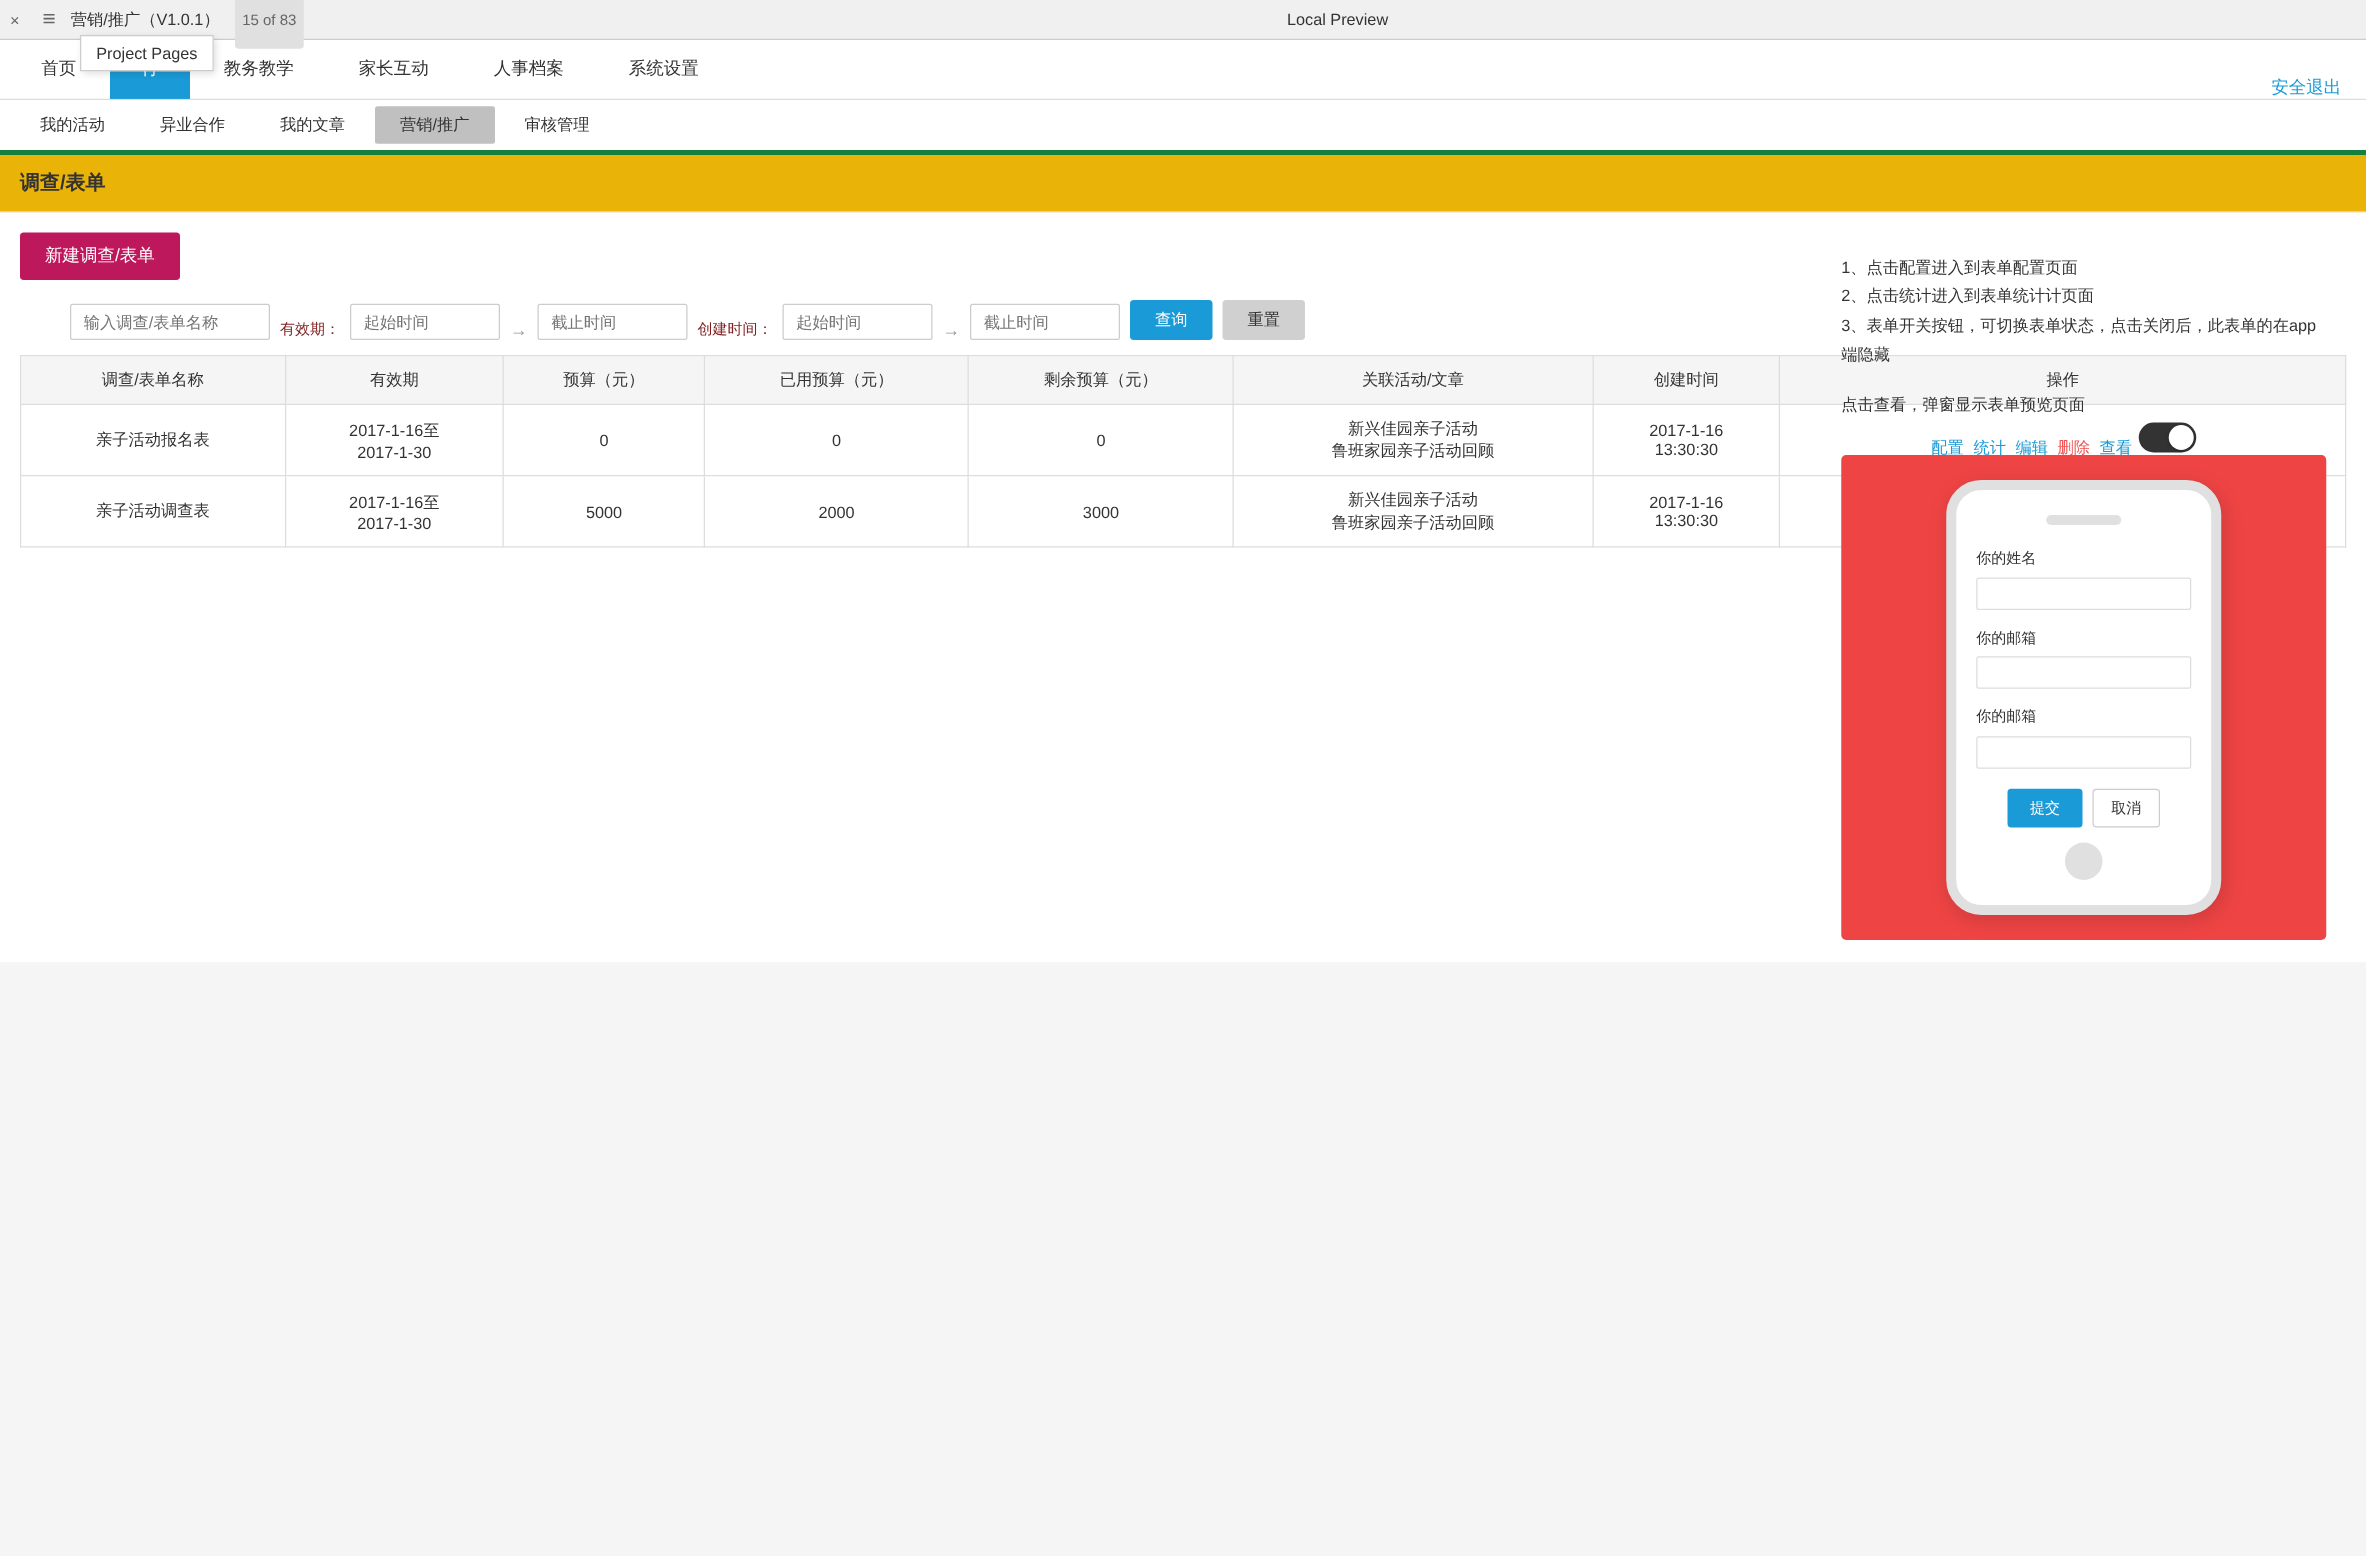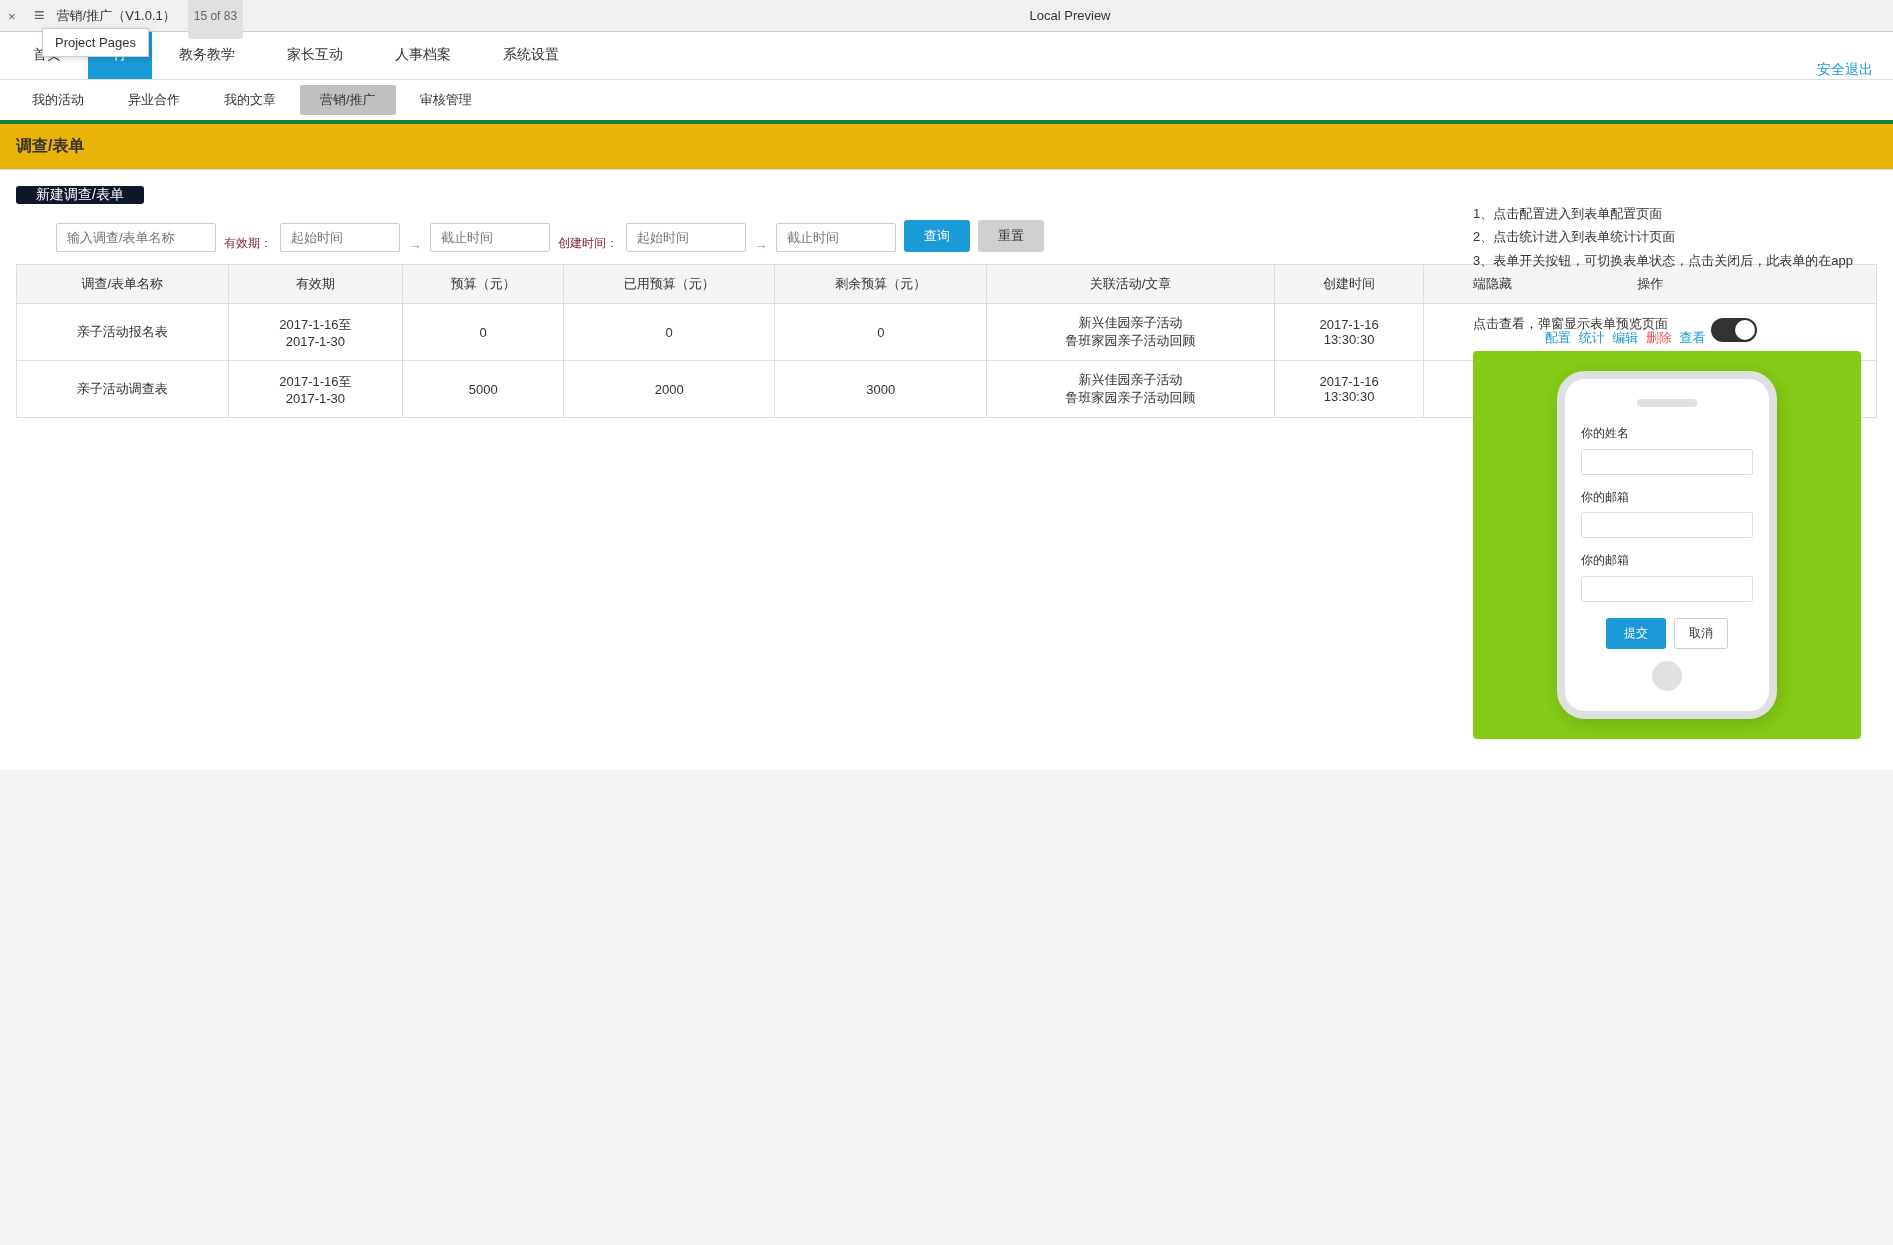--- a/index.html
+++ b/index.html
@@ -11,21 +11,21 @@
       border-bottom: 1px solid #ccc; padding: 0 8px; gap: 12px; position: relative;
     }
     .title-bar-close { width: 14px; height: 14px; cursor: pointer; font-size: 13px; color: #666; }
     .title-bar-menu { font-size: 18px; color: #666; cursor: pointer; }
     .title-bar-title { font-size: 13px; color: #333; }
     .title-bar-count { font-size: 12px; color: #666; background: #e0e0e0; padding: 16px 6px; border-radius: 3px; }
     .title-bar-center { flex: 1; text-align: center; font-size: 13px; color: #333; }
 
     
     .tooltip-box {
-      position: absolute; top: 28px; left: 42px; background: #fff;
+      position: absolute; top: 28px; left: 64px; background: #fff;
       border: 1px solid #ccc; padding: 6px 12px; font-size: 13px;
       box-shadow: 2px 2px 6px rgba(0,0,0,0.15); z-index: 100; white-space: nowrap;
     }
 
     
     .nav-tabs {
       display: flex; background: #fff; border-bottom: 1px solid #ddd;
       padding: 0 8px; align-items: flex-end; height: 48px;
     }
     .nav-tab {
@@ -53,21 +53,21 @@
     .page-header {
       background: #eab308; padding: 12px 16px; font-size: 16px; font-weight: bold;
       border-bottom: 1px solid #ddd; margin-bottom: 0;
     }
 
     
     .main-content { padding: 16px; background: #fff; min-height: 600px; position: relative; }
 
     
     .btn-new {
-      background: #0f172a; color: #fff; border: none; padding: 0 20px;
+      background: #be185d; color: #fff; border: none; padding: 10px 20px;
       font-size: 14px; cursor: pointer; border-radius: 3px; margin-bottom: 16px;
     }
 
     
     .filter-row {
       display: flex; align-items: flex-end; gap: 8px; margin-bottom: 12px; flex-wrap: wrap; padding-left: 40px;
     }
     .filter-label { font-size: 12px; color: #7f1d1d; white-space: nowrap; }
     .filter-input {
       border: 1px solid #ccc; padding: 6px 10px; font-size: 13px; border-radius: 2px;
@@ -266,21 +266,21 @@
     </div>
 
     <div class="right-panel">
       <div class="right-panel-instructions">
         <div>1、点击配置进入到表单配置页面</div>
         <div>2、点击统计进入到表单统计计页面</div>
         <div>3、表单开关按钮，可切换表单状态，点击关闭后，此表单的在app端隐藏</div>
       </div>
       <div>点击查看，弹窗显示表单预览页面</div>
 
-      <div style="margin-top: 16px; background: #84cc16; padding: 20px; border-radius: 4px;">
+      <div style="margin-top: 29px; background: #ef4444; padding: 20px; border-radius: 4px;">
         <div class="phone-preview">
           <span class="phone-notch"></span>
           <div class="phone-form-label">你的姓名</div>
           <div class="phone-form-input"></div>
           <div class="phone-form-label">你的邮箱</div>
           <div class="phone-form-input"></div>
           <div class="phone-form-label">你的邮箱</div>
           <div class="phone-form-input"></div>
           <div class="phone-form-buttons">
             <button class="phone-btn-submit">提交</button>

